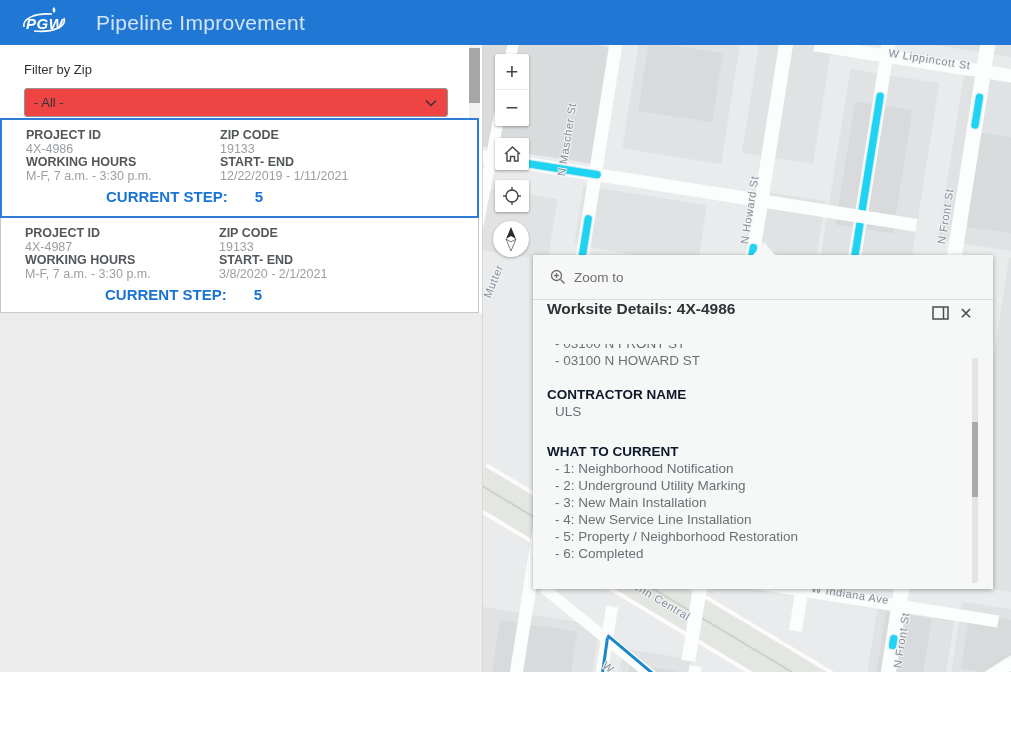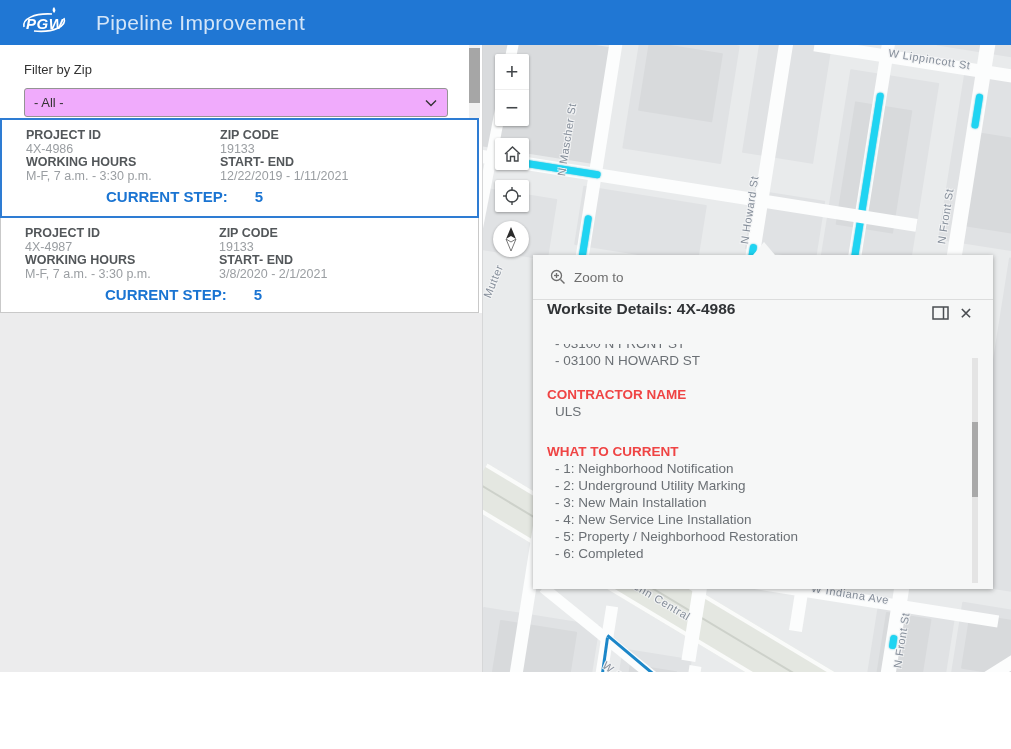--- a/index.html
+++ b/index.html
@@ -16,21 +16,21 @@
   .logo svg { position:absolute; left:0; top:0; }
   .app-title { margin-left:26px; color:#d3e5f8; font-size:21px; font-weight:400;
                letter-spacing:.3px; }
 
   
   .sidebar { position:absolute; left:0; top:45px; width:483px; height:704px;
              background:#fff; z-index:40; border-right:1px solid #d6d7d8; }
   .filter-section { position:relative; height:73px; background:#fff; }
   .filter-label { position:absolute; left:24px; top:17px; font-size:13px; color:#333; }
   .zip-select { position:absolute; left:24px; top:43px; width:424px; height:29px;
-                border:1px solid #949494; border-radius:3px; background:#f0abfc;
+                border:1px solid #949494; border-radius:3px; background:#ef4444;
                 font-size:13px; color:#333; display:flex; align-items:center;
                 padding-left:9px; cursor:pointer; }
   .zip-select .chev { position:absolute; right:10px; top:9px; }
   .panel-scrollbar { position:absolute; right:2px; top:0; width:11px; height:73px;
                      background:#f1f1f1; }
   .panel-thumb { position:absolute; left:0; top:3px; width:11px; height:55px;
                  background:#a6a6a6; }
 
   .card { position:relative; width:479px; background:#fff; padding:9px 0 0 24px; }
   .card.selected { height:100px; border:2px solid #2e7cd3; }
@@ -92,21 +92,21 @@
                 cursor:pointer; }
   .zoomto-row span { margin-left:8px; }
   .popup-header { height:44px; display:flex; align-items:flex-start; padding:0 14px; }
   .popup-title { font-size:15.5px; font-weight:bold; color:#303336; flex:1; }
   .icon-btn { width:26px; height:26px; display:flex; align-items:center; justify-content:center;
               cursor:pointer; color:#4a4e52; }
   .close-btn { font-size:16px; }
   .popup-body { padding:0 45px 0 14px; font-size:13.5px; color:#6b7075; }
   .addr-clip { overflow:hidden; }
   .addr-lines { margin-top:-9px; line-height:17px; padding-left:8px; }
-  .sec-lbl { font-weight:bold; color:#ef4444; line-height:17px; }
+  .sec-lbl { font-weight:bold; color:#0f172a; line-height:17px; }
   .contractor-block { margin-top:17px; }
   .contractor-name { padding-left:8px; line-height:17px; }
   .expect-block { margin-top:23px; }
   .expect-list div { padding-left:8px; line-height:17px; }
   .popup-scroll { position:absolute; right:15px; top:103px; width:6px; height:225px;
                   background:#e4e4e4; }
   .popup-scroll .thumb { position:absolute; top:64px; width:6px; height:75px; background:#a9a9a9; }
 </style>
 </head>
 <body>

